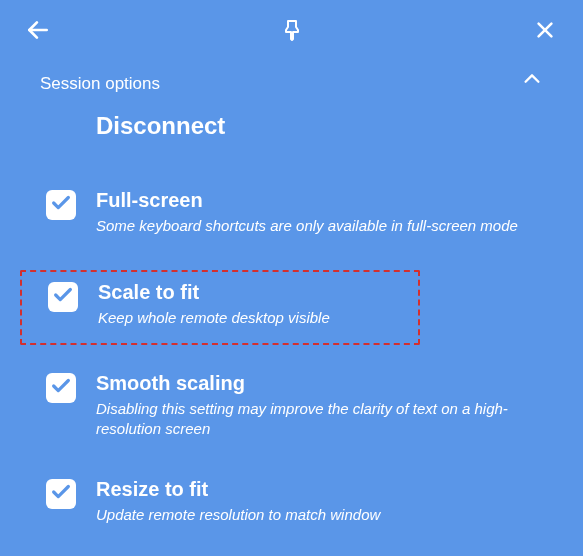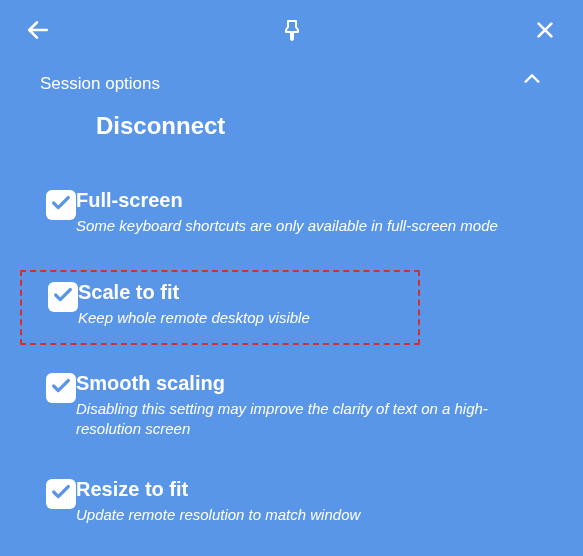--- a/index.html
+++ b/index.html
@@ -63,20 +63,21 @@
       background: #ffffff;
       border-radius: 6px;
       flex-shrink: 0;
       display: flex;
       align-items: center;
       justify-content: center;
       cursor: pointer;
       margin-top: 2px;
     }
     .option-text {
+      margin-left: 20px;
       flex: 1;
     }
     .option-label {
       font-size: 20px;
       font-weight: 700;
       line-height: 1.2;
     }
     .option-desc {
       font-size: 15px;
       font-weight: 400;

